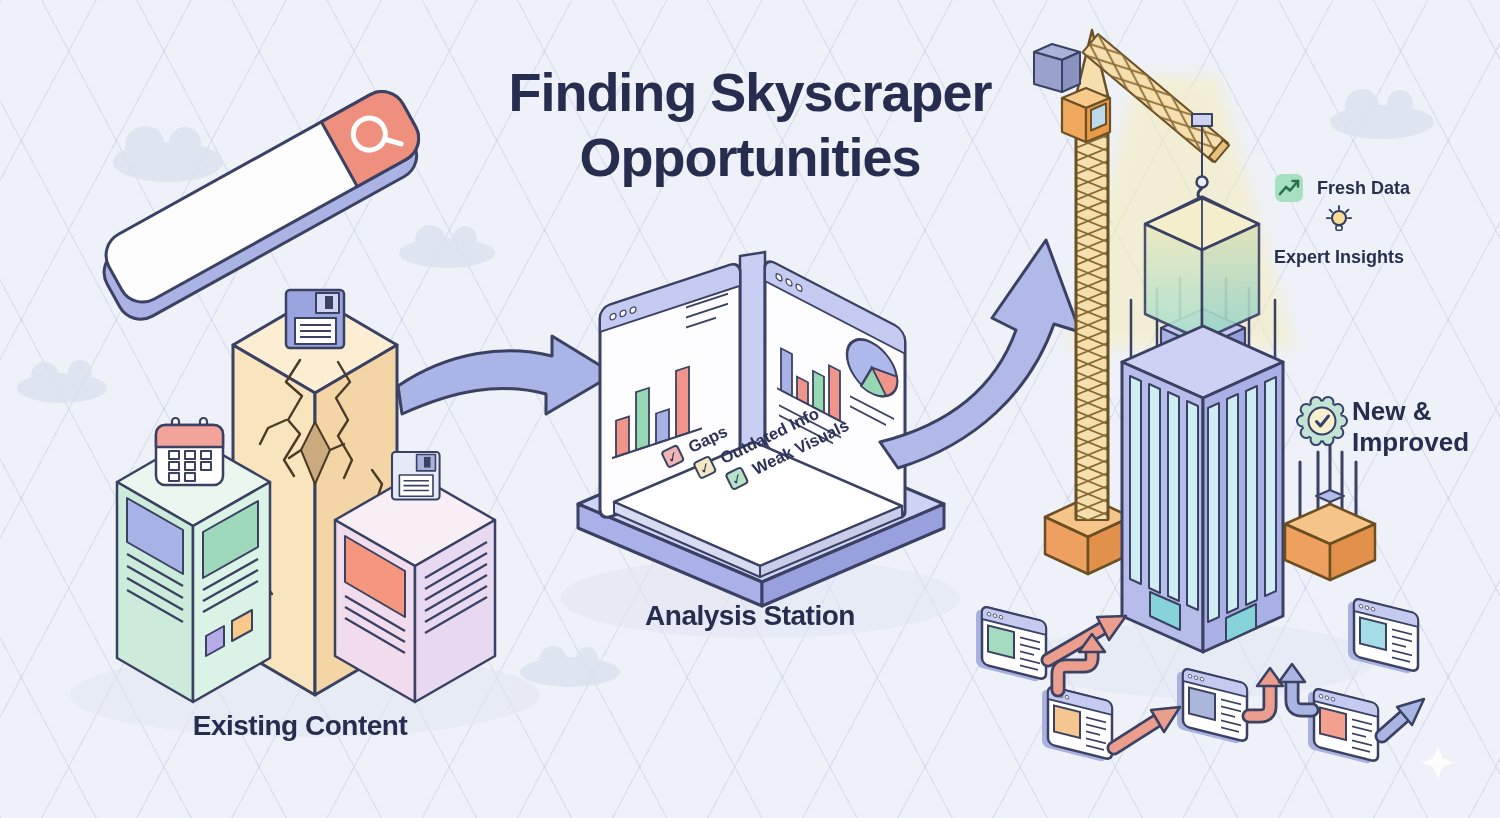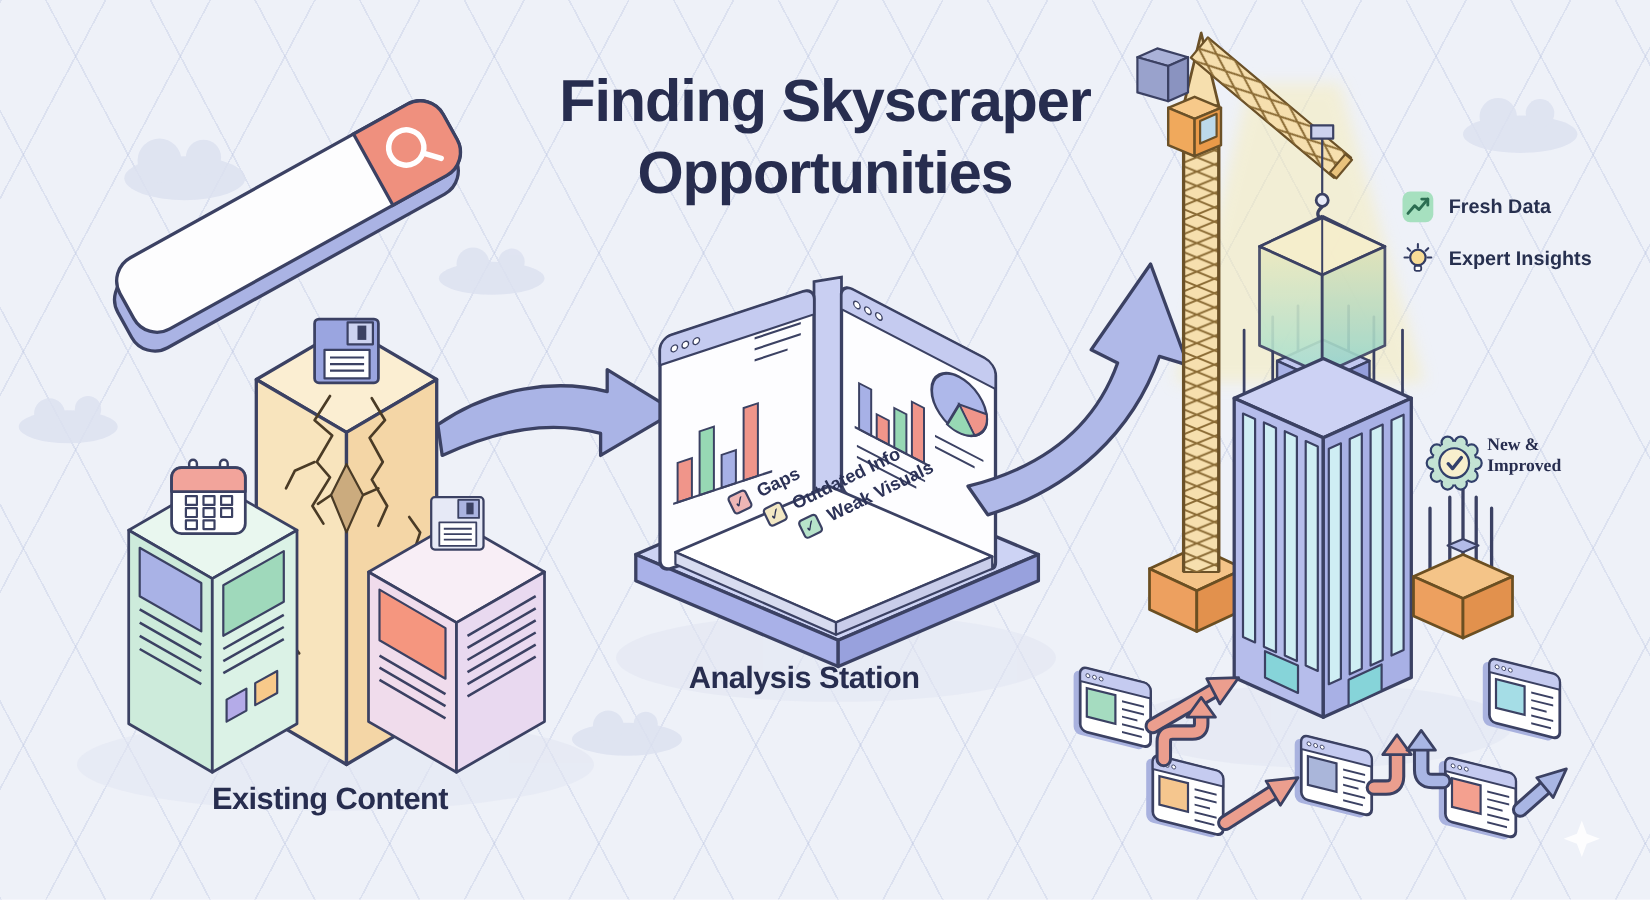--- a/index.html
+++ b/index.html
@@ -11,24 +11,24 @@
       repeating-linear-gradient(118deg, rgba(173,184,218,.28) 0 1.5px, transparent 1.5px 84px),
       #eef1f8;
   }
   .abs{position:absolute;}
   .title{
     left:440px;top:60px;width:620px;text-align:center;
     font-size:54px;line-height:1.2;font-weight:bold;letter-spacing:-1px;color:#272d4f;
   }
   .flow-label{font-size:28px;font-weight:bold;letter-spacing:-.5px;color:#272d4f;text-align:center;}
   .label-existing{left:150px;top:710px;width:300px;}
-  .label-analysis{left:581px;top:600px;width:300px;}
+  .label-analysis{left:600px;top:600px;width:300px;}
   .legend-row{display:flex;align-items:center;gap:13px;height:32px;}
   .legend-row .txt{font-size:18px;font-weight:bold;color:#27304f;}
-  .badge-txt{left:1352px;top:396px;width:112px;font-size:16px;line-height:1.18;font-weight:bold;color:#272d4f;font-family:Liberation Serif, serif;}
+  .badge-txt{left:1352px;top:396px;width:112px;font-size:26px;line-height:1.18;font-weight:bold;color:#272d4f;}
   .checklist{
     left:660px;top:452px;width:280px;transform:rotate(-26deg);transform-origin:0 0;
   }
   .chk-row{display:flex;align-items:center;gap:9px;margin-bottom:5px;}
   .chk-row:nth-child(2){margin-left:24px;}
   .chk-row:nth-child(3){margin-left:48px;}
   .cb{width:19px;height:19px;border:2.5px solid #3b4163;border-radius:4px;
       display:flex;align-items:center;justify-content:center;
       font-size:14px;font-weight:bold;color:#2c3257;box-sizing:border-box;}
   .cb::after{content:"\2713";}
@@ -421,21 +421,21 @@
   <div class="abs legend-row" style="left:1274px;top:172px;justify-content:center;">
     <span>
       <svg width="30" height="30" viewBox="0 0 30 30">
         <rect x="1" y="1" width="28" height="28" rx="7" fill="#a6e0bf"></rect>
         <polyline points="6,21 12,14 16,17.5 24,8" fill="none" stroke="#2c6e52" stroke-width="2.6" stroke-linecap="round" stroke-linejoin="round"></polyline>
         <path d="M18.5,8 L24,8 L24,13.5" fill="none" stroke="#2c6e52" stroke-width="2.6" stroke-linecap="round" stroke-linejoin="round"></path>
       </svg>
     </span>
     <span class="txt">Fresh Data</span>
   </div>
-  <div class="abs legend-row" style="left:1274px;top:219px;">
+  <div class="abs legend-row" style="left:1274px;top:204px;flex-direction:column;">
     <span>
       <svg width="30" height="30" viewBox="0 0 32 32">
         <g stroke="#333c63" stroke-width="2" stroke-linecap="round">
           <line x1="16" y1="2" x2="16" y2="5.5"></line>
           <line x1="6" y1="6" x2="8.5" y2="8.5"></line>
           <line x1="26" y1="6" x2="23.5" y2="8.5"></line>
           <line x1="3" y1="15" x2="6.5" y2="15"></line>
           <line x1="29" y1="15" x2="25.5" y2="15"></line>
         </g>
         <circle cx="16" cy="15" r="7.5" fill="#f8dc96" stroke="#333c63" stroke-width="2.2"></circle>

